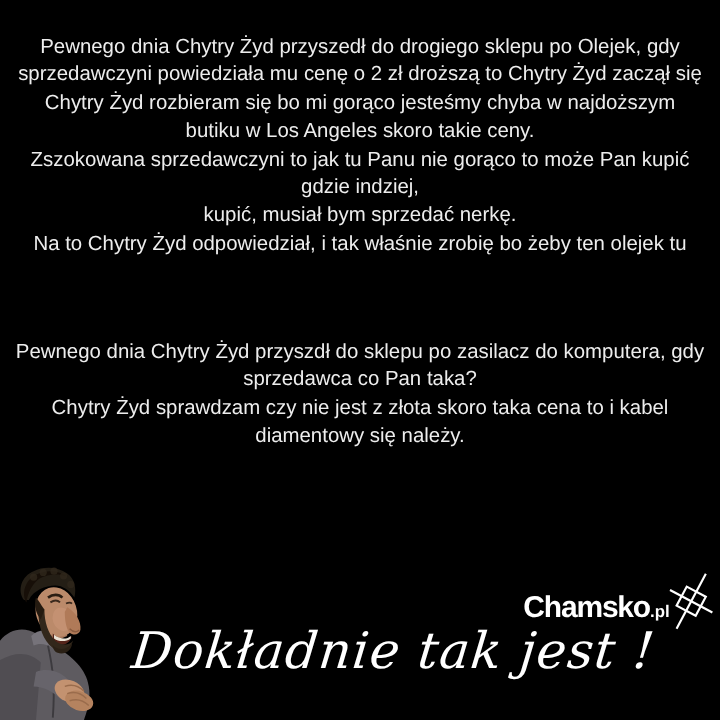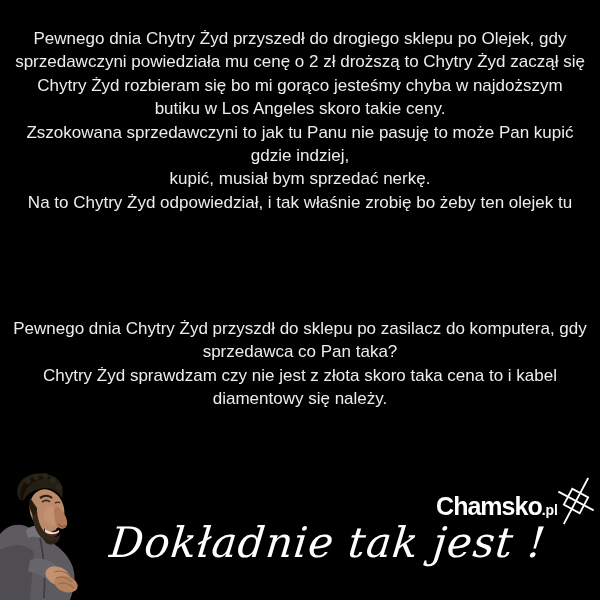--- a/index.html
+++ b/index.html
@@ -17,21 +17,21 @@
     flex-direction: column;
     align-items: center;
     color: #ededed;
     font-size: 17px;
     line-height: 23.4px;
     font-weight: 400;
     text-align: center;
   }
   .story .line { white-space: nowrap; }
   #story-oil { top: 27px; }
-  #story-psu { top: 281px; margin-top: 36px; }
+  #story-psu { top: 281px; }
 
   #photo {
     position: absolute;
     left: 0; bottom: 0;
     width: 102px; height: 128px;
   }
 
   #logo {
     position: absolute;
     top: 468px; right: 2px;
@@ -72,21 +72,21 @@
   }
 </style>
 </head>
 <body>
 
 <div class="story" id="story-oil">
   <div class="line">Pewnego dnia Chytry Żyd przyszedł do drogiego sklepu po Olejek, gdy</div>
   <div class="line">sprzedawczyni powiedziała mu cenę o 2 zł droższą to Chytry Żyd zaczął się</div>
   <div class="line">Chytry Żyd rozbieram się bo mi gorąco jesteśmy chyba w najdoższym</div>
   <div class="line">butiku w Los Angeles skoro takie ceny.</div>
-  <div class="line">Zszokowana sprzedawczyni to jak tu Panu nie pasuję to może Pan kupić</div>
+  <div class="line">Zszokowana sprzedawczyni to jak tu Panu nie gorąco to może Pan kupić</div>
   <div class="line">gdzie indziej,</div>
   <div class="line">kupić, musiał bym sprzedać nerkę.</div>
   <div class="line">Na to Chytry Żyd odpowiedział, i tak właśnie zrobię bo żeby ten olejek tu</div>
 </div>
 
 <div class="story" id="story-psu">
   <div class="line">Pewnego dnia Chytry Żyd przyszdł do sklepu po zasilacz do komputera, gdy</div>
   <div class="line">sprzedawca co Pan taka?</div>
   <div class="line">Chytry Żyd sprawdzam czy nie jest z złota skoro taka cena to i kabel</div>
   <div class="line">diamentowy się należy.</div>

